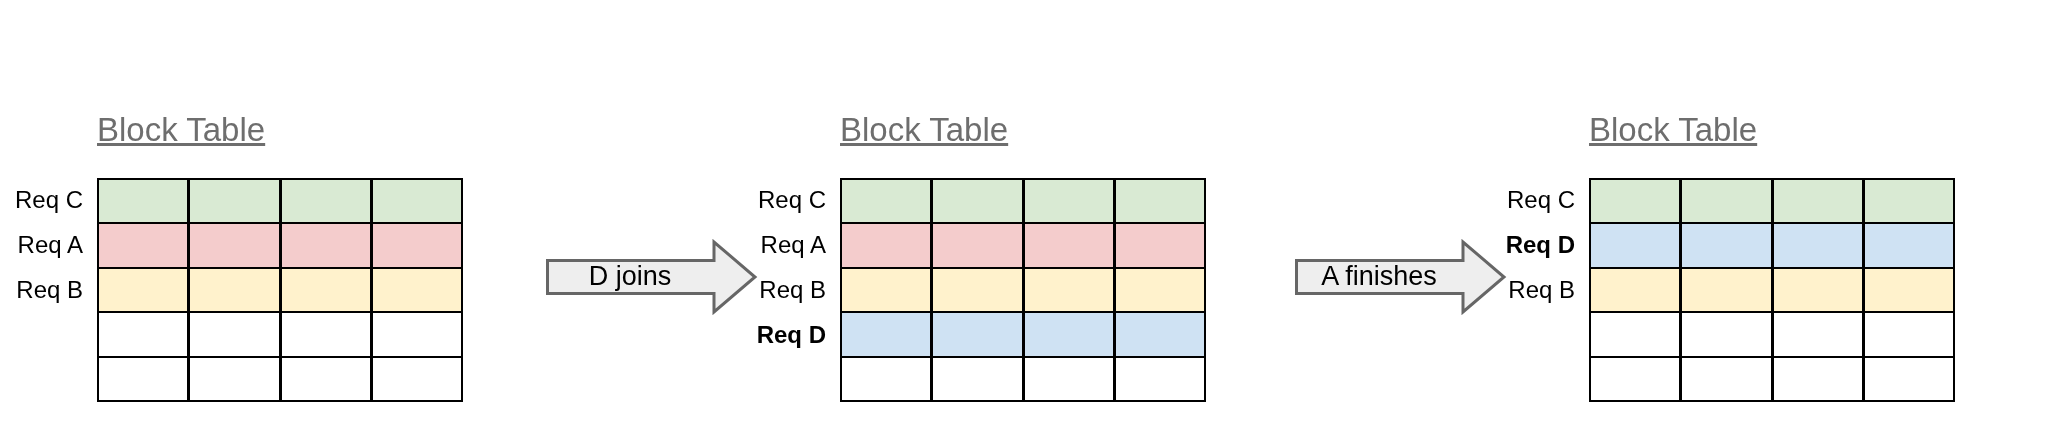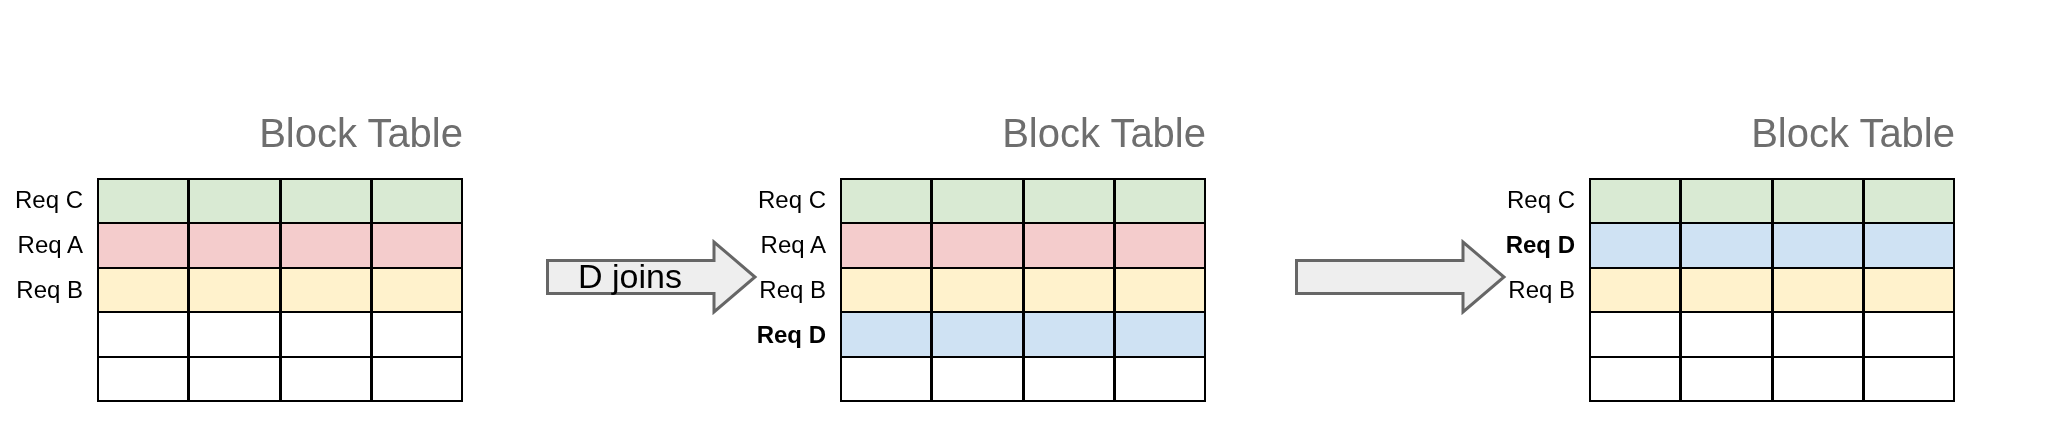--- a/index.html
+++ b/index.html
@@ -25,24 +25,25 @@
     position: absolute;
     top: 85px;
     width: 486px;
     height: 330px;
   }
   .panel-title {
     position: absolute;
     left: 120px;
     top: 26px;
     width: 366px;
-    text-align: right;
-    font-size: 40px;
+    text-align: left;
+    font-size: 33px;
     color: #6e6e6e;
     white-space: nowrap;
+    text-decoration: underline;
   }
   .labels {
     position: absolute;
     left: 0;
     top: 93px;
     width: 106px;
     height: 224px;
     display: flex;
     flex-direction: column;
   }
@@ -85,21 +86,21 @@
     height: 76px;
   }
   .arrow-label {
     position: absolute;
     top: 258px;
     width: 168px;
     height: 36px;
     display: flex;
     align-items: center;
     justify-content: center;
-    font-size: 34px;
+    font-size: 27px;
     color: #000000;
     white-space: nowrap;
   }
 </style>
 </head>
 <body>
 
 <div class="canvas">
 
 
@@ -233,14 +234,15 @@
   </div>
 
   <svg class="arrow" style="left:546px" viewBox="0 0 212 76">
     <polygon class="arrow-shape" points="1.5,21.5 168,21.5 168,3 209,38 168,73 168,54.5 1.5,54.5" stroke-width="3" fill="#eeeeee" stroke="#666666"></polygon>
   </svg>
   <div class="arrow-label" style="left:546px">D joins</div>
 
   <svg class="arrow" style="left:1295px" viewBox="0 0 212 76">
     <polygon class="arrow-shape" points="1.5,21.5 168,21.5 168,3 209,38 168,73 168,54.5 1.5,54.5" stroke-width="3" fill="#eeeeee" stroke="#666666"></polygon>
   </svg>
+  <div class="arrow-label" style="left:1295px">A finishes</div>
 
 </div>
 
 </body></html>

